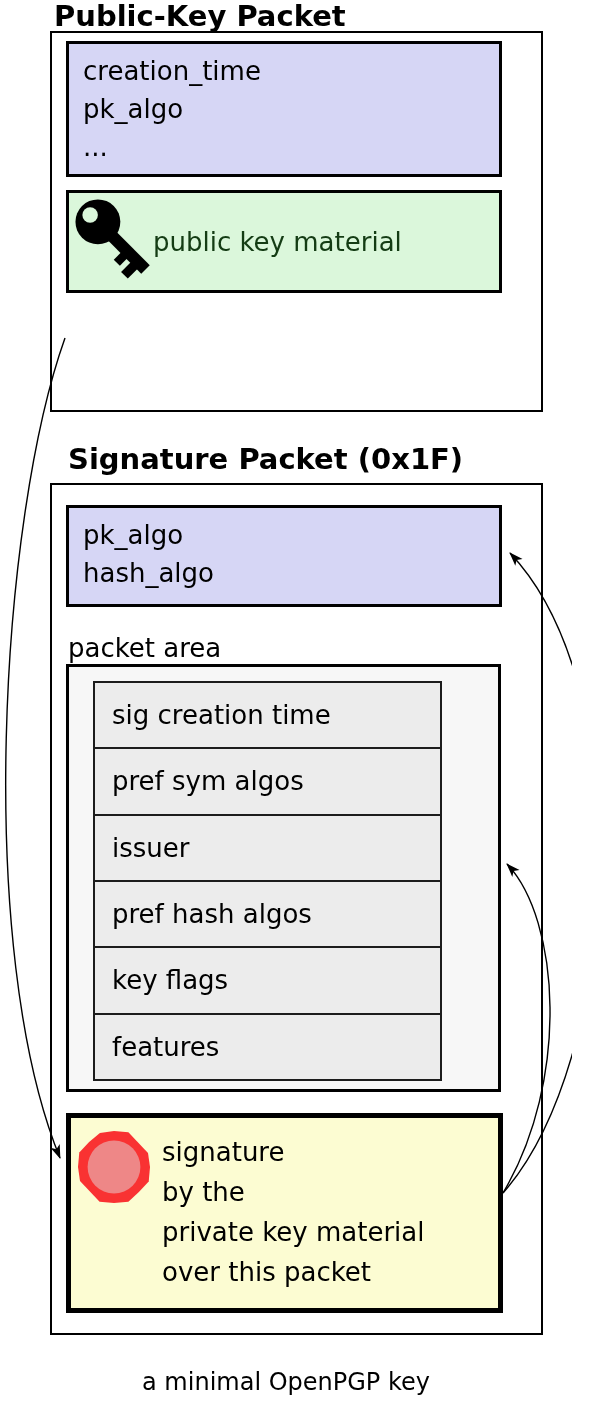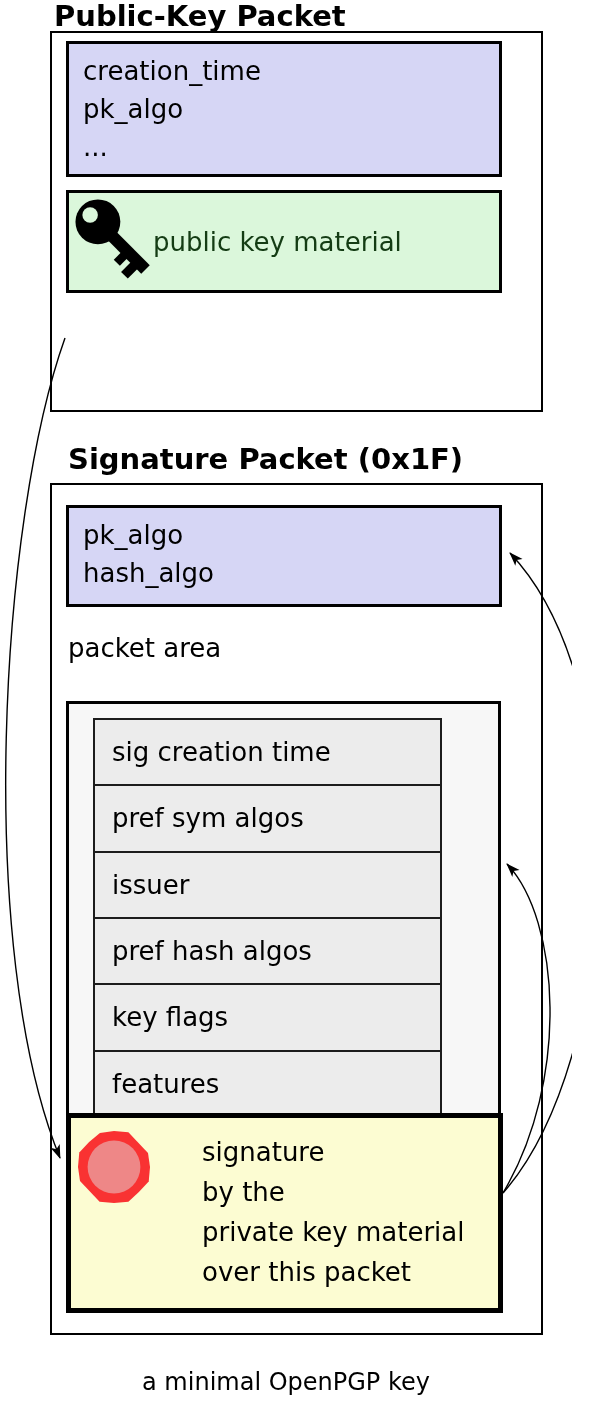--- a/index.html
+++ b/index.html
@@ -17,33 +17,33 @@
     font-weight:bold; font-size:29px; line-height:32px; white-space:nowrap;
   }
   .outerbox{border:2px solid var(--line); background:#fff;}
   .fieldbox{border:3px solid var(--line); background:var(--lavender);
             font-size:26px; line-height:38px; padding:8px 0 0 14px;}
   .fieldbox div{white-space:nowrap;}
   .greenbox{border:3px solid var(--line); background:var(--green);
             display:flex; align-items:center;}
   .greenbox .lbl{color:var(--green_text); font-size:26px; margin-left:84px; white-space:nowrap;}
   .arealabel{font-size:26px; line-height:32px;}
-  .hashedbox{border:3px solid var(--line); background:var(--gray_area);margin-top:37px;}
+  .hashedbox{border:3px solid var(--line); background:var(--gray_area);}
   .subtable{
     position:absolute; box-sizing:border-box; left:24px; top:14px;
     width:349px; height:400px; border:2px solid #1c1c1c; background:var(--gray_row);
     display:flex; flex-direction:column;
   }
   .trow{
     flex:1 1 0; display:flex; align-items:center; padding-left:17px;
     font-size:26px; white-space:nowrap;
   }
   .trow + .trow{border-top:2px solid #1c1c1c;}
   .sigbox{border:5px solid var(--line); background:var(--yellow);}
-  .siglines{position:absolute; left:91px; top:14px; font-size:26px; line-height:40px;margin-left:40px;}
+  .siglines{position:absolute; left:91px; top:14px; font-size:26px; line-height:40px;}
   .siglines div{white-space:nowrap;}
   .caption{width:100%; text-align:center; font-size:24px;}
   svg{display:block;}
   .overlay{pointer-events:none;}
 </style>
 </head>
 <body>
 
 <div id="stage">
 

